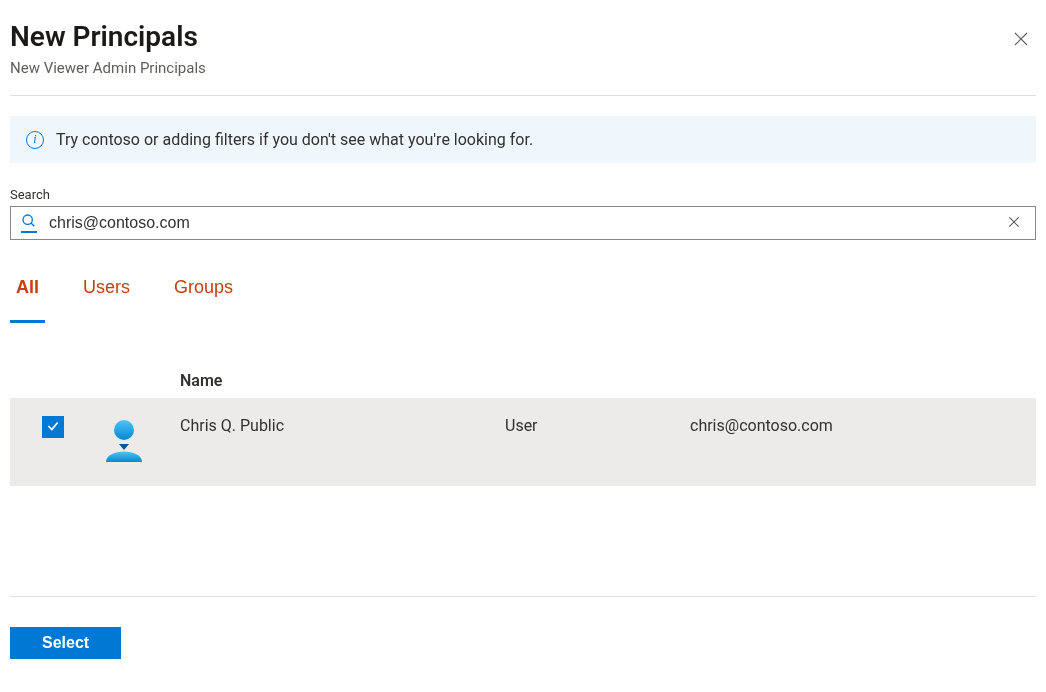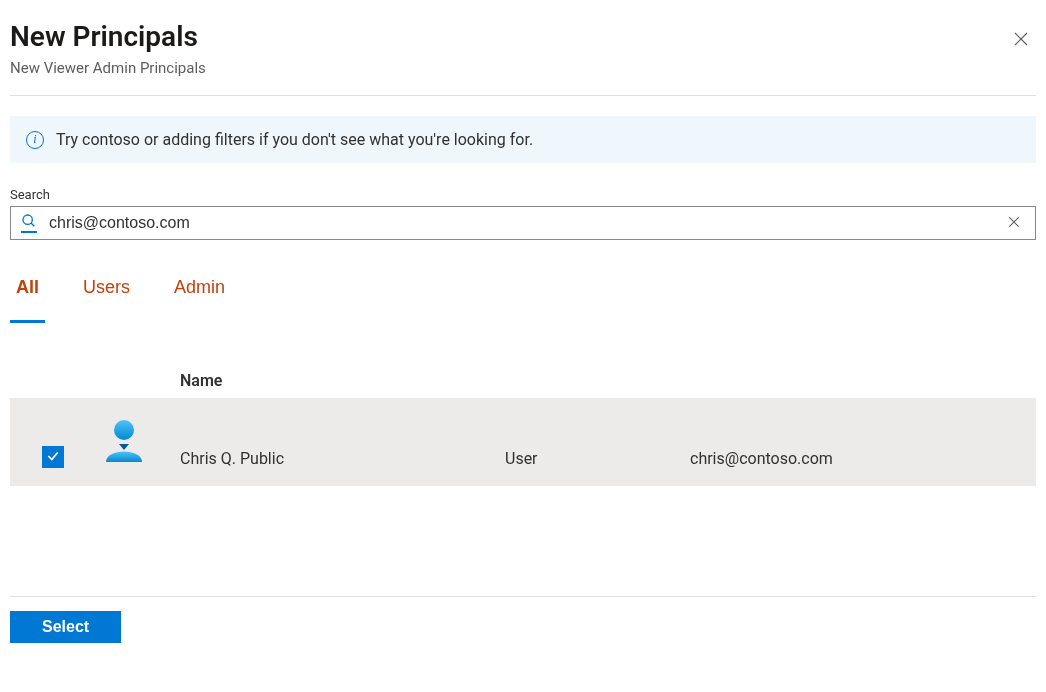--- a/index.html
+++ b/index.html
@@ -129,21 +129,21 @@
     font-weight: 600;
     font-size: 16px;
   }
   .col-check { width: 90px; flex-shrink: 0; }
   .col-avatar { width: 80px; flex-shrink: 0; }
   .col-name { width: 325px; flex-shrink: 0; }
   .col-type { width: 185px; flex-shrink: 0; }
   .col-details { flex: 1; }
   .row {
     display: flex;
-    align-items: flex-end;
+    align-items: flex-start;
     padding: 18px 0;
     font-size: 16px;
     color: #323130;
   }
   .row.selected {
     background: #edebe9;
   }
   .checkbox {
     width: 22px;
     height: 22px;
@@ -169,20 +169,21 @@
     padding-top: 14px;
   }
   .primary-btn {
     background: #0078d4;
     color: #fff;
     border: none;
     font-size: 16px;
     font-weight: 600;
     padding: 7px 32px;
     cursor: pointer;
+    margin-top: 16px;
   }
 </style>
 </head>
 <body>
 
 <div class="header">
   <div class="titles">
     <h1>New Principals</h1>
     <div class="subtitle">New Viewer Admin Principals</div>
   </div>
@@ -214,21 +215,21 @@
       <svg viewBox="0 0 24 24" fill="none" stroke-width="2">
           <path d="M4 4 L20 20 M20 4 L4 20"></path>
         </svg>
     </span>
   </button>
 </div>
 
 <div class="tabs">
   <button class="tab active">All</button>
   <button class="tab">Users</button>
-  <button class="tab">Admin</button>
+  <button class="tab">Groups</button>
 </div>
 
 <div class="table">
   <div class="thead">
     <div class="col-check"></div>
     <div class="col-avatar"></div>
     <div class="col-name">Name</div>
   </div>
   <div class="row selected">
     <div class="col-check">

